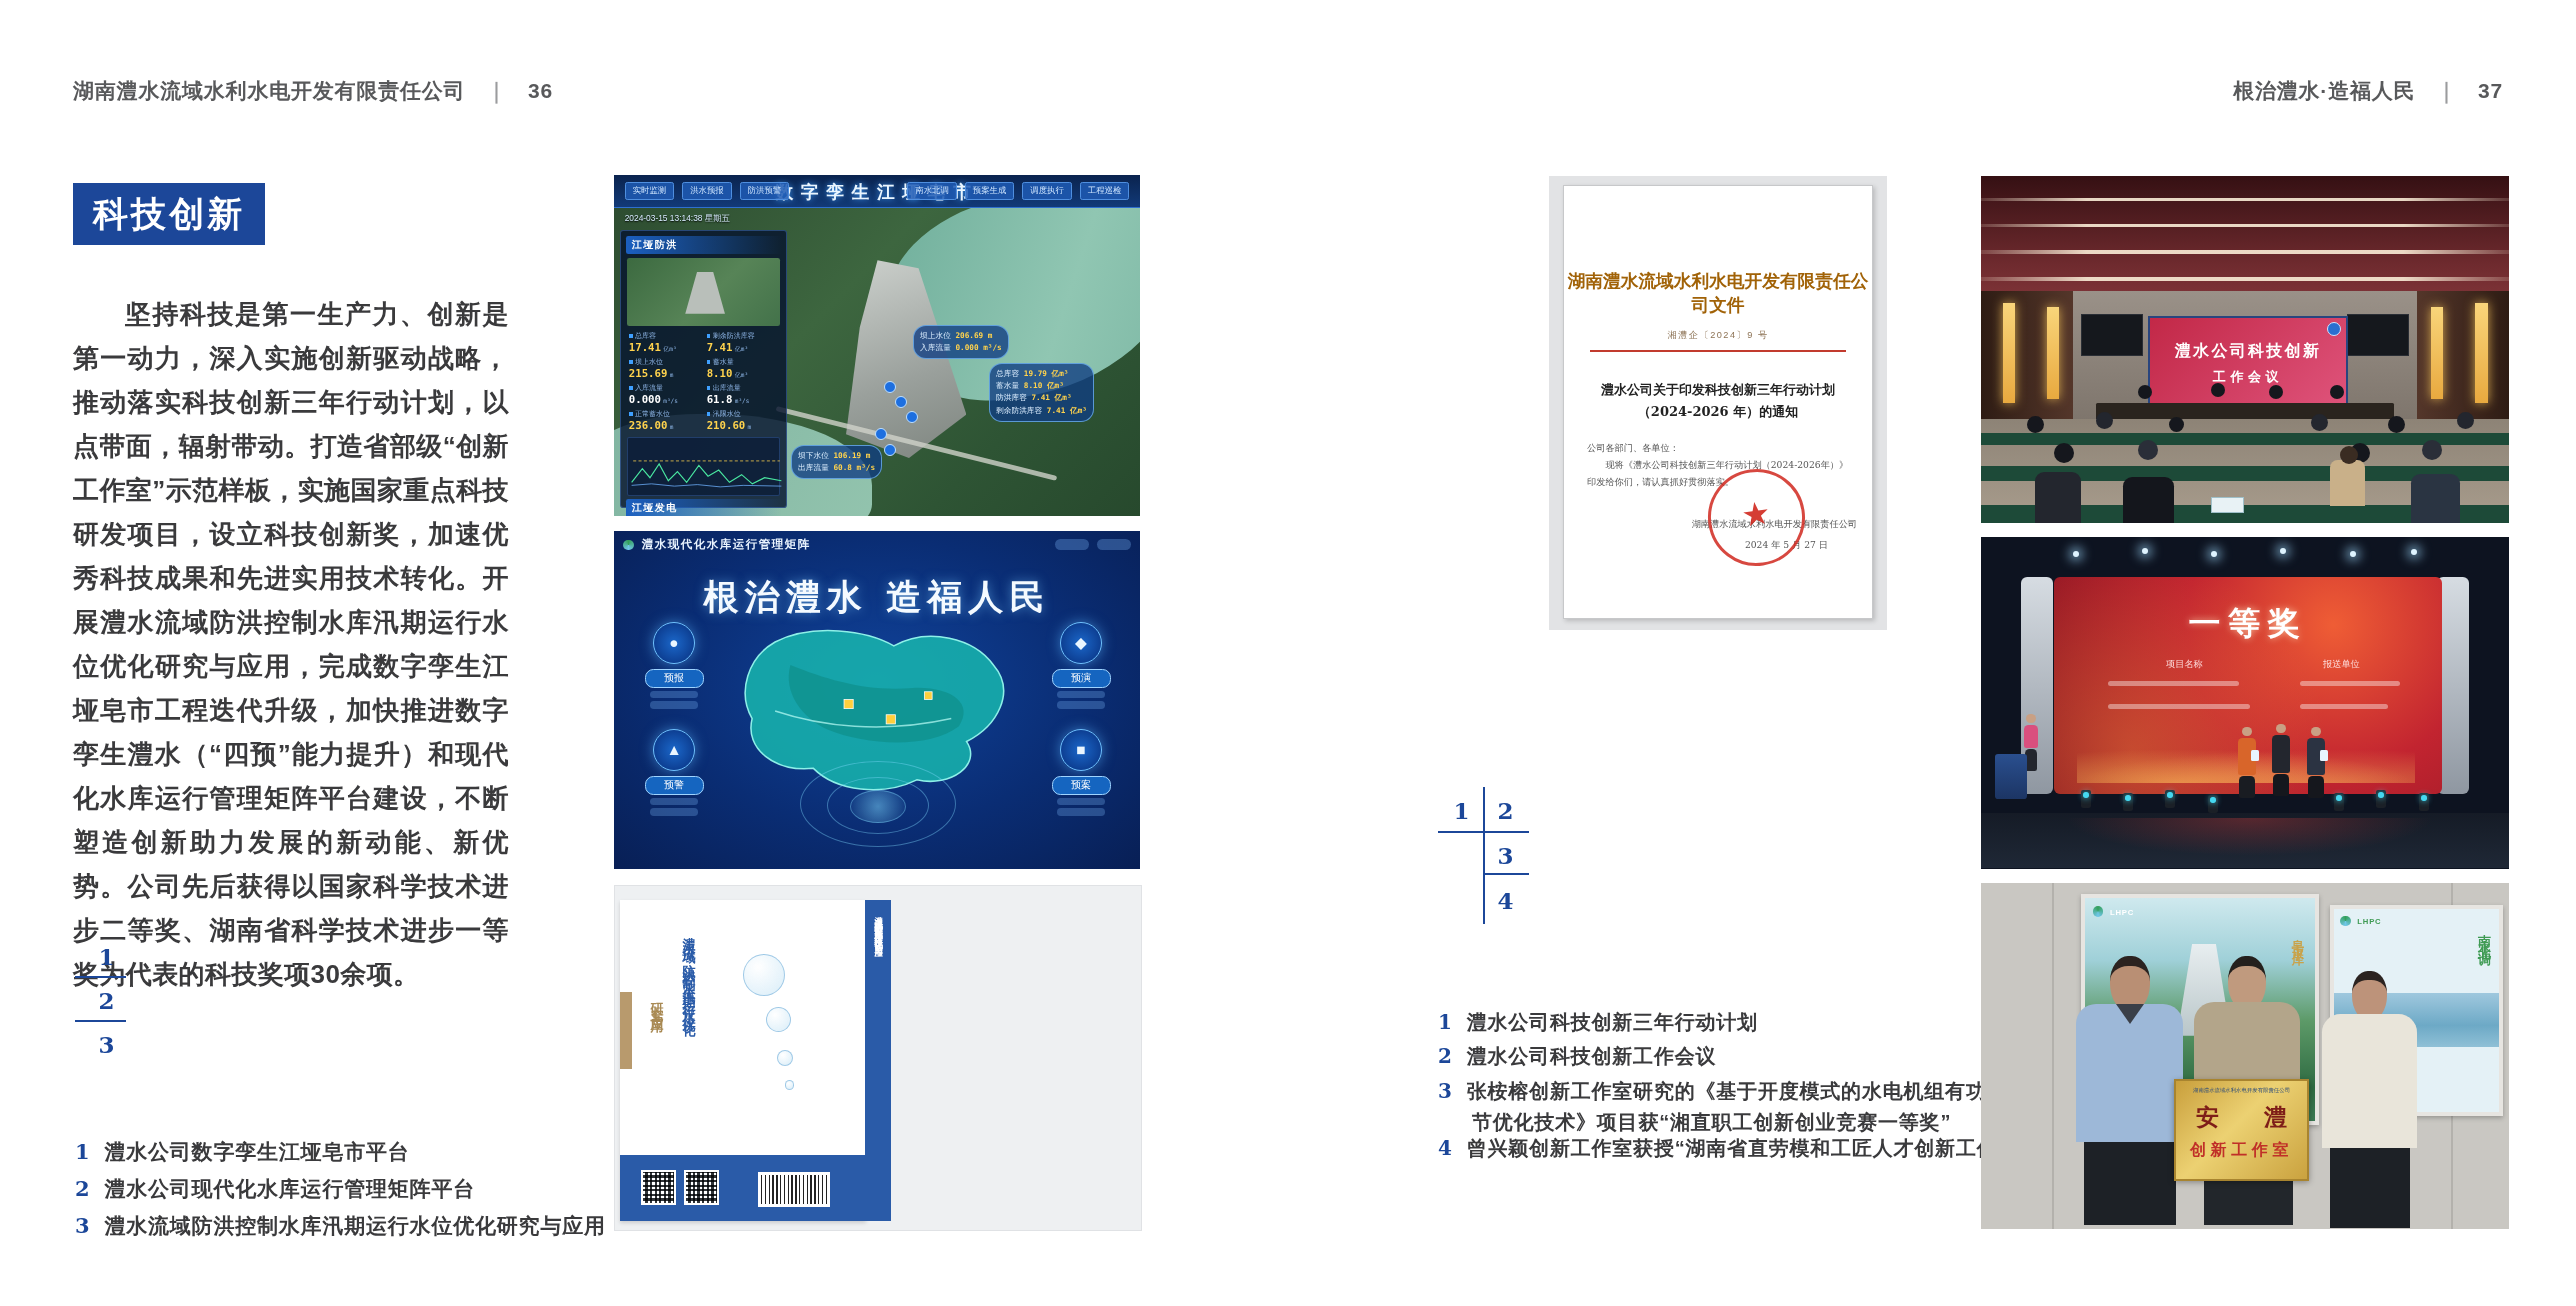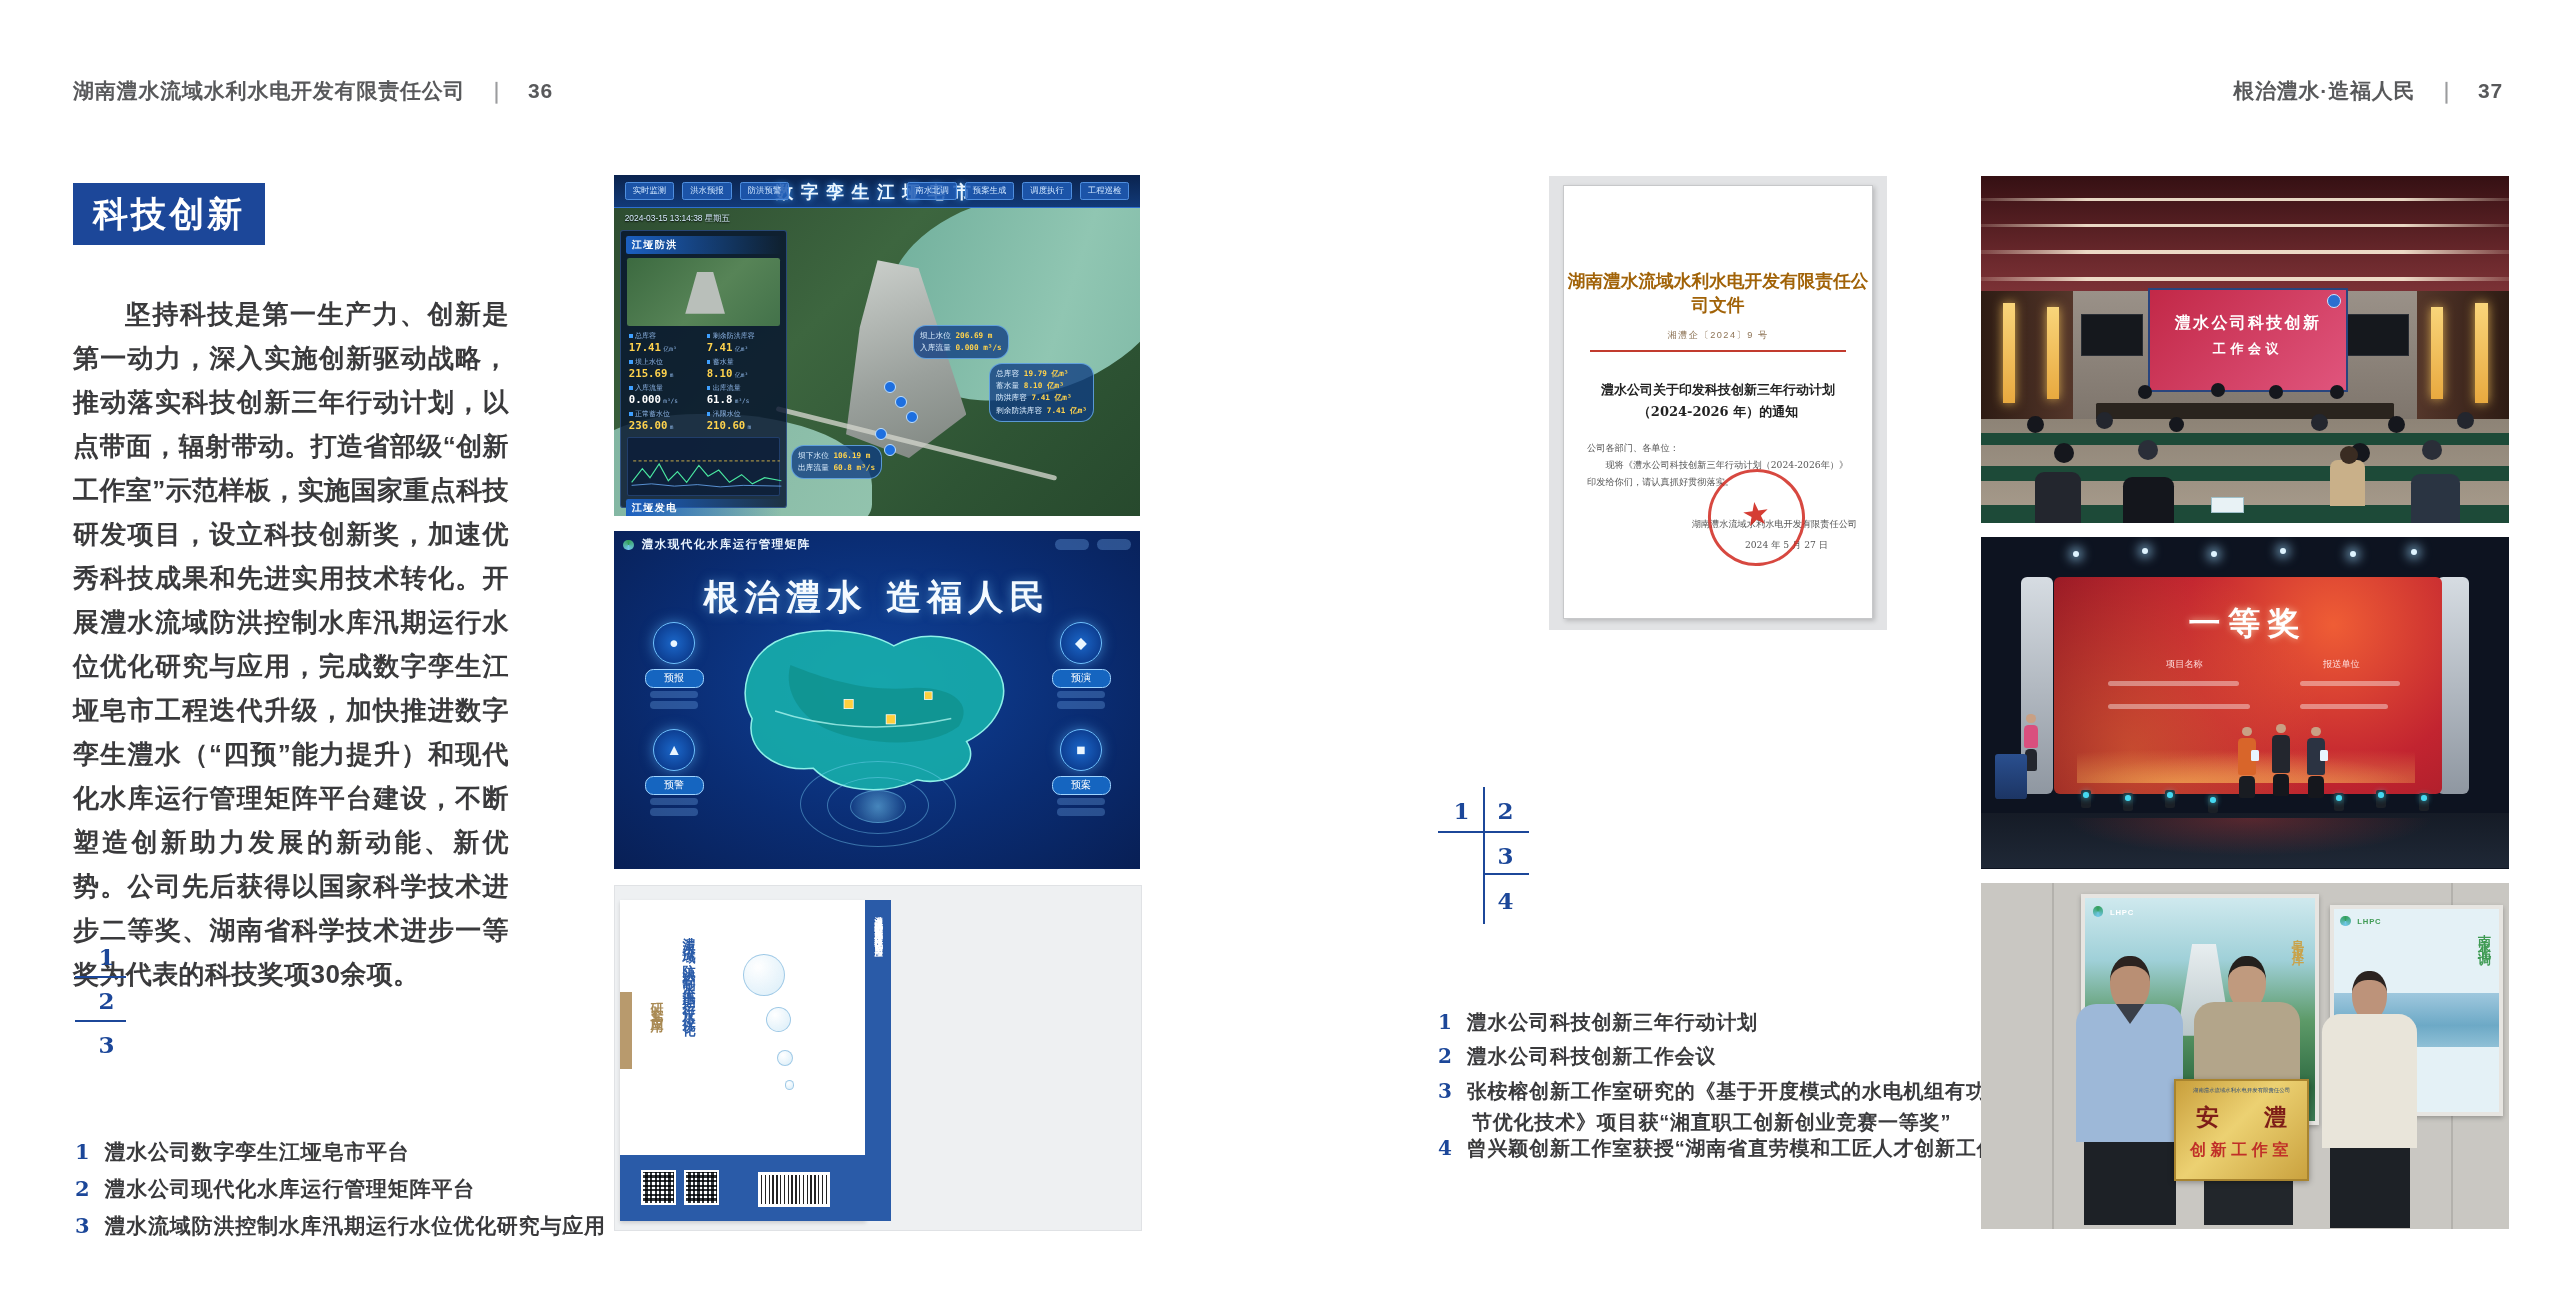--- a/index.html
+++ b/index.html
@@ -341,21 +341,21 @@
     <div class="strip" style="top:129px;height:4.6px;"></div>
     <div class="abs" style="left:0;top:115px;width:92px;height:232px;background:linear-gradient(90deg,#2e1c14,#54362a);"></div>
     <div class="abs" style="right:0;top:115px;width:92px;height:232px;background:linear-gradient(270deg,#2e1c14,#54362a);"></div>
     <div class="pillar" style="left:21.5px;top:127px;height:100px;"></div>
     <div class="pillar" style="left:66px;top:131px;height:92px;"></div>
     <div class="pillar" style="right:21.5px;top:127px;height:100px;"></div>
     <div class="pillar" style="right:66px;top:131px;height:92px;"></div>
     <div class="abs" style="left:92px;top:115px;width:344px;height:131px;background:linear-gradient(180deg,#9a9188,#7e756c);"></div>
     <div class="tv" style="left:100px;top:138px;width:60px;height:40px;"></div>
     <div class="tv" style="right:100px;top:138px;width:60px;height:40px;"></div>
-    <div class="meet-screen" style="left:167px;top:112px;width:196px;height:100px;">
+    <div class="meet-screen" style="left:167px;top:140px;width:196px;height:100px;">
       <div style="margin-top:23px;font-size:16px;font-weight:bold;letter-spacing:2.3px;">澧水公司科技创新</div>
       <div style="margin-top:6.1px;font-size:13px;font-weight:bold;letter-spacing:4.6px;">工作会议</div>
       <div class="abs" style="right:4.6px;top:3.8px;width:12.3px;height:12.3px;border-radius:50%;background:#2a6fd0;border:1.5px solid #cfe4ff;"></div>
     </div>
     <div class="abs" style="left:115px;top:227px;width:298px;height:17px;background:#2a241e;border-radius:1.5px;"></div>
     <div class="head" style="left:157px;top:209px;width:14px;height:14px;"></div>
     <div class="head" style="left:230px;top:207px;width:14px;height:14px;"></div>
     <div class="head" style="left:288px;top:209px;width:14px;height:14px;"></div>
     <div class="head" style="left:349px;top:209px;width:14px;height:14px;"></div>
     <div class="abs" style="left:0;top:243px;width:100%;height:104px;background:linear-gradient(180deg,#8d8376,#a99d8d);"></div>

